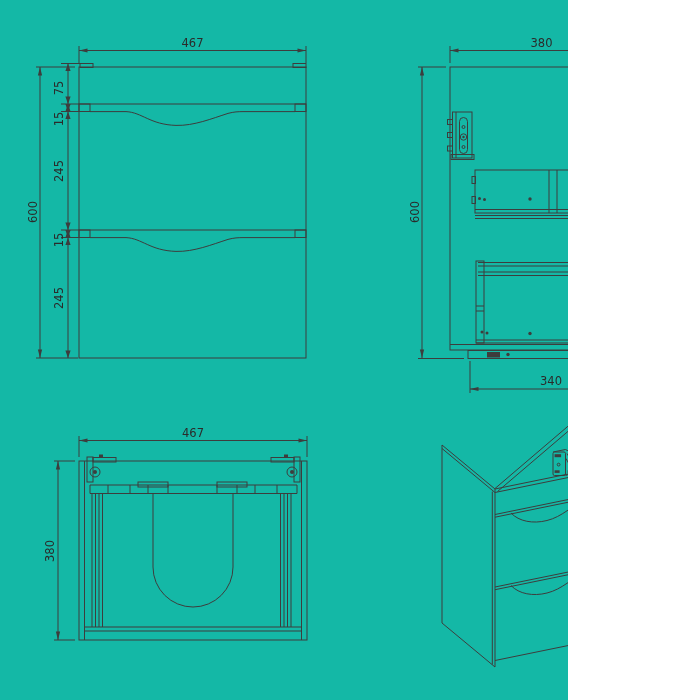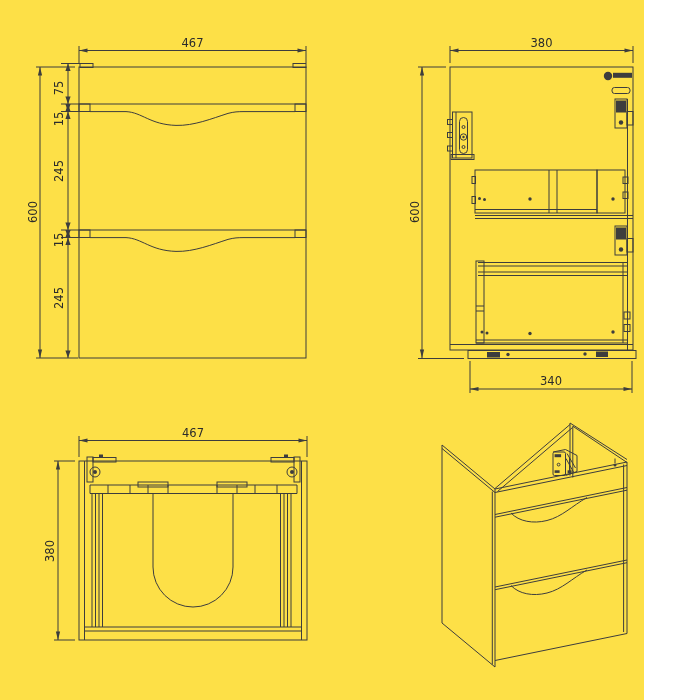--- a/index.html
+++ b/index.html
@@ -1,16 +1,16 @@
 <!DOCTYPE html>
 <html><head>
 <meta charset="utf-8">
 <style>
   html,body{margin:0;padding:0;background:#ffffff;}
-  .canvas{position:relative;width:644px;height:700px;background:#fde047;overflow:hidden;
+  .canvas{position:relative;width:568px;height:700px;background:#14b8a6;overflow:hidden;
           font-family:"DejaVu Sans",sans-serif;}
   svg path, svg line, svg rect, svg circle, svg polyline{
     fill:none;stroke:#3d3d3d;stroke-width:1;stroke-linecap:butt;stroke-linejoin:miter;}
   svg .f{fill:#3d3d3d;stroke:none;}
   svg text{fill:#2b2b2b;stroke:none;font-family:"DejaVu Sans",sans-serif;
            font-size:11.5px;text-anchor:middle;letter-spacing:0;}
 </style>
 </head>
 <body>
 

